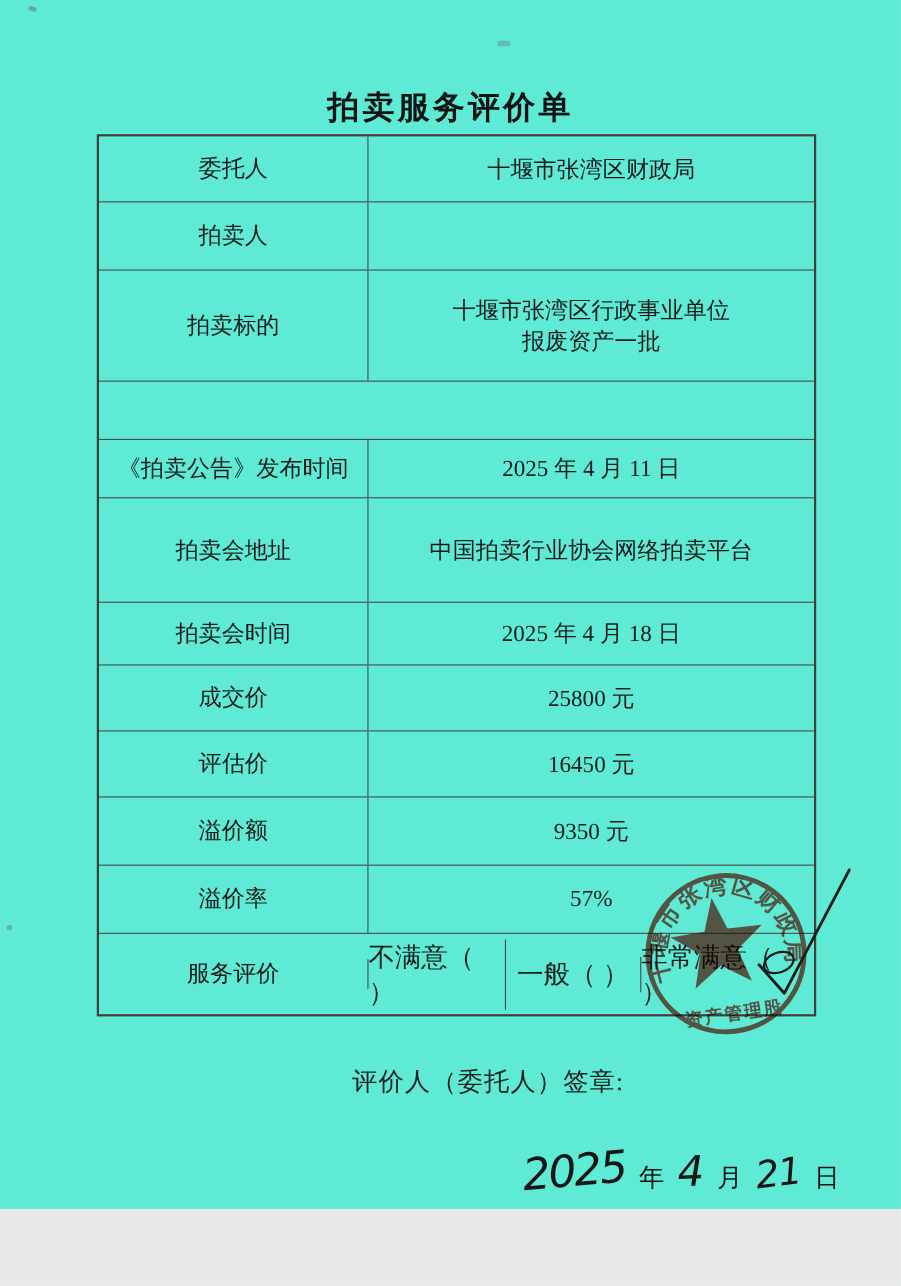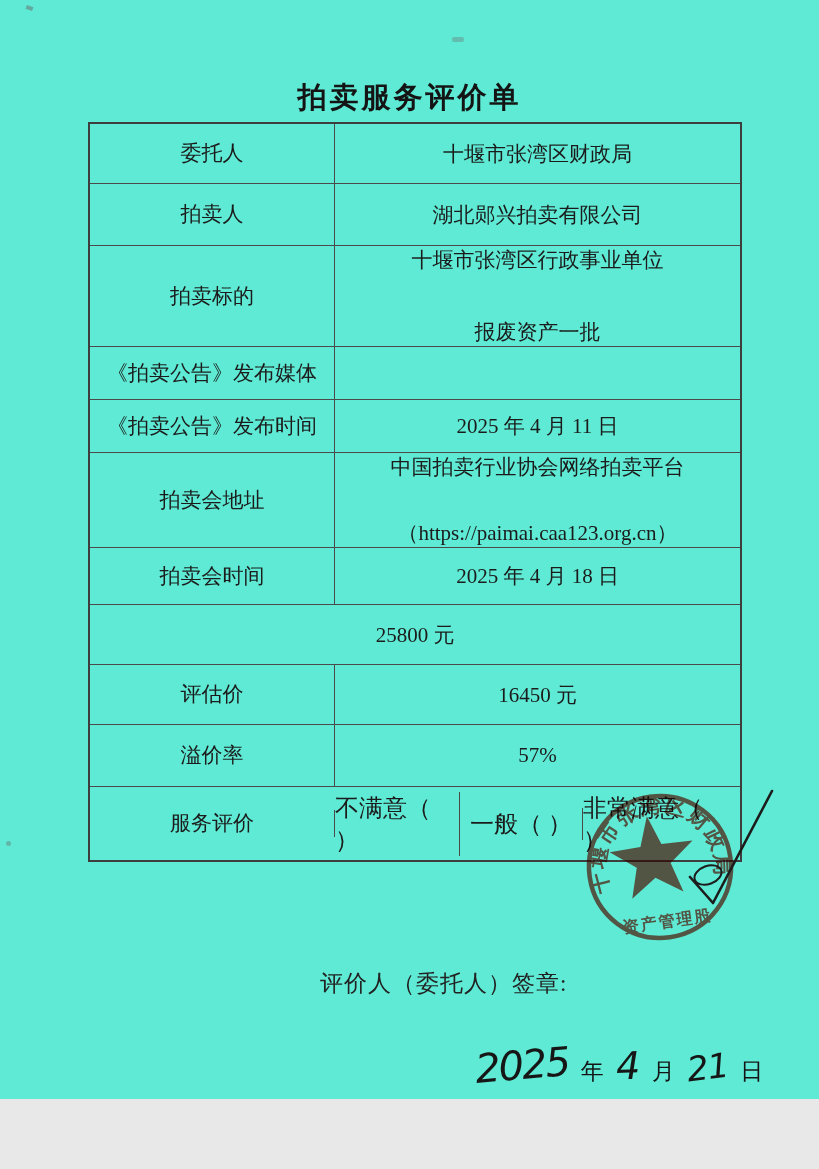--- a/index.html
+++ b/index.html
@@ -18,21 +18,21 @@
     border:2px solid #3e3e3e; box-sizing:border-box; background:transparent;
   }
   .t-row { display:flex; border-bottom:1.5px solid #4a4a4a; box-sizing:border-box; }
   .t-row:last-child { border-bottom:none;align-items:center; }
   .cell { box-sizing:border-box; display:flex; align-items:center; justify-content:center; }
   .cell-label {
     width:245px; border-right:1.5px solid #4a4a4a;
     font-size:21px; text-align:center; padding:0 0; line-height:1.25;
   }
   .cell-value { flex:1; font-size:21px; text-align:center; flex-direction:column; }
-  .cell-value.two-line { justify-content:space-between; }
+  .cell-value.two-line { justify-content:center; }
   .opt-cell { font-size:24px; border-right:1.5px solid #4a4a4a; }
   .opt-cell:last-child { border-right:none; }
   .opt-1 { width:125px; } .opt-2 { width:123px; } .opt-3 { flex:1;font-family:Liberation Mono, monospace; }
   .sign-label { position:absolute; left:320px; top:968px; font-size:23px; letter-spacing:1px; color:#222;font-family:Liberation Serif, serif; }
   .date-line {
     position:absolute; left:475px; top:1042px; display:flex;
     align-items:baseline; gap:12px; color:#1a1a1a;
   }
   .hw {
     font-family:"DejaVu Sans","Liberation Sans",sans-serif;
@@ -58,62 +58,64 @@
 
   <div class="eval-table">
 
     <div class="t-row" style="height:60px">
       <div class="cell cell-label">委托人</div>
       <div class="cell cell-value">十堰市张湾区财政局</div>
     </div>
 
     <div class="t-row" style="height:62px">
       <div class="cell cell-label">拍卖人</div>
-      <div class="cell cell-value">湖北郧兴拍卖有限公司</div>
     </div>
 
     <div class="t-row" style="height:101px">
       <div class="cell cell-label">拍卖标的</div>
       <div class="cell cell-value two-line">
         <span>十堰市张湾区行政事业单位</span>
         <span>报废资产一批</span>
       </div>
     </div>
 
     <div class="t-row" style="height:53px">
-      <div class="cell cell-label">《拍卖公告》发布媒体</div>
     </div>
 
     <div class="t-row" style="height:53px">
       <div class="cell cell-label">《拍卖公告》发布时间</div>
       <div class="cell cell-value">2025 年 4 月 11 日</div>
     </div>
 
     <div class="t-row" style="height:95px">
       <div class="cell cell-label">拍卖会地址</div>
       <div class="cell cell-value two-line">
         <span>中国拍卖行业协会网络拍卖平台</span>
-        <span>（https://paimai.caa123.org.cn）</span>
       </div>
     </div>
 
     <div class="t-row" style="height:57px">
       <div class="cell cell-label">拍卖会时间</div>
       <div class="cell cell-value">2025 年 4 月 18 日</div>
     </div>
 
     <div class="t-row" style="height:60px">
+      <div class="cell cell-label">成交价</div>
       <div class="cell cell-value">25800 元</div>
     </div>
 
     <div class="t-row" style="height:60px">
       <div class="cell cell-label">评估价</div>
       <div class="cell cell-value">16450 元</div>
     </div>
 
+    <div class="t-row" style="height:62px">
+      <div class="cell cell-label">溢价额</div>
+      <div class="cell cell-value">9350 元</div>
+    </div>
 
     <div class="t-row" style="height:62px">
       <div class="cell cell-label">溢价率</div>
       <div class="cell cell-value">57%</div>
     </div>
 
     <div class="t-row" style="height:73px">
       <div class="cell cell-label">服务评价</div>
       <div class="cell opt-cell opt-1">不满意（ ）</div>
       <div class="cell opt-cell opt-2">一般（ ）</div>

